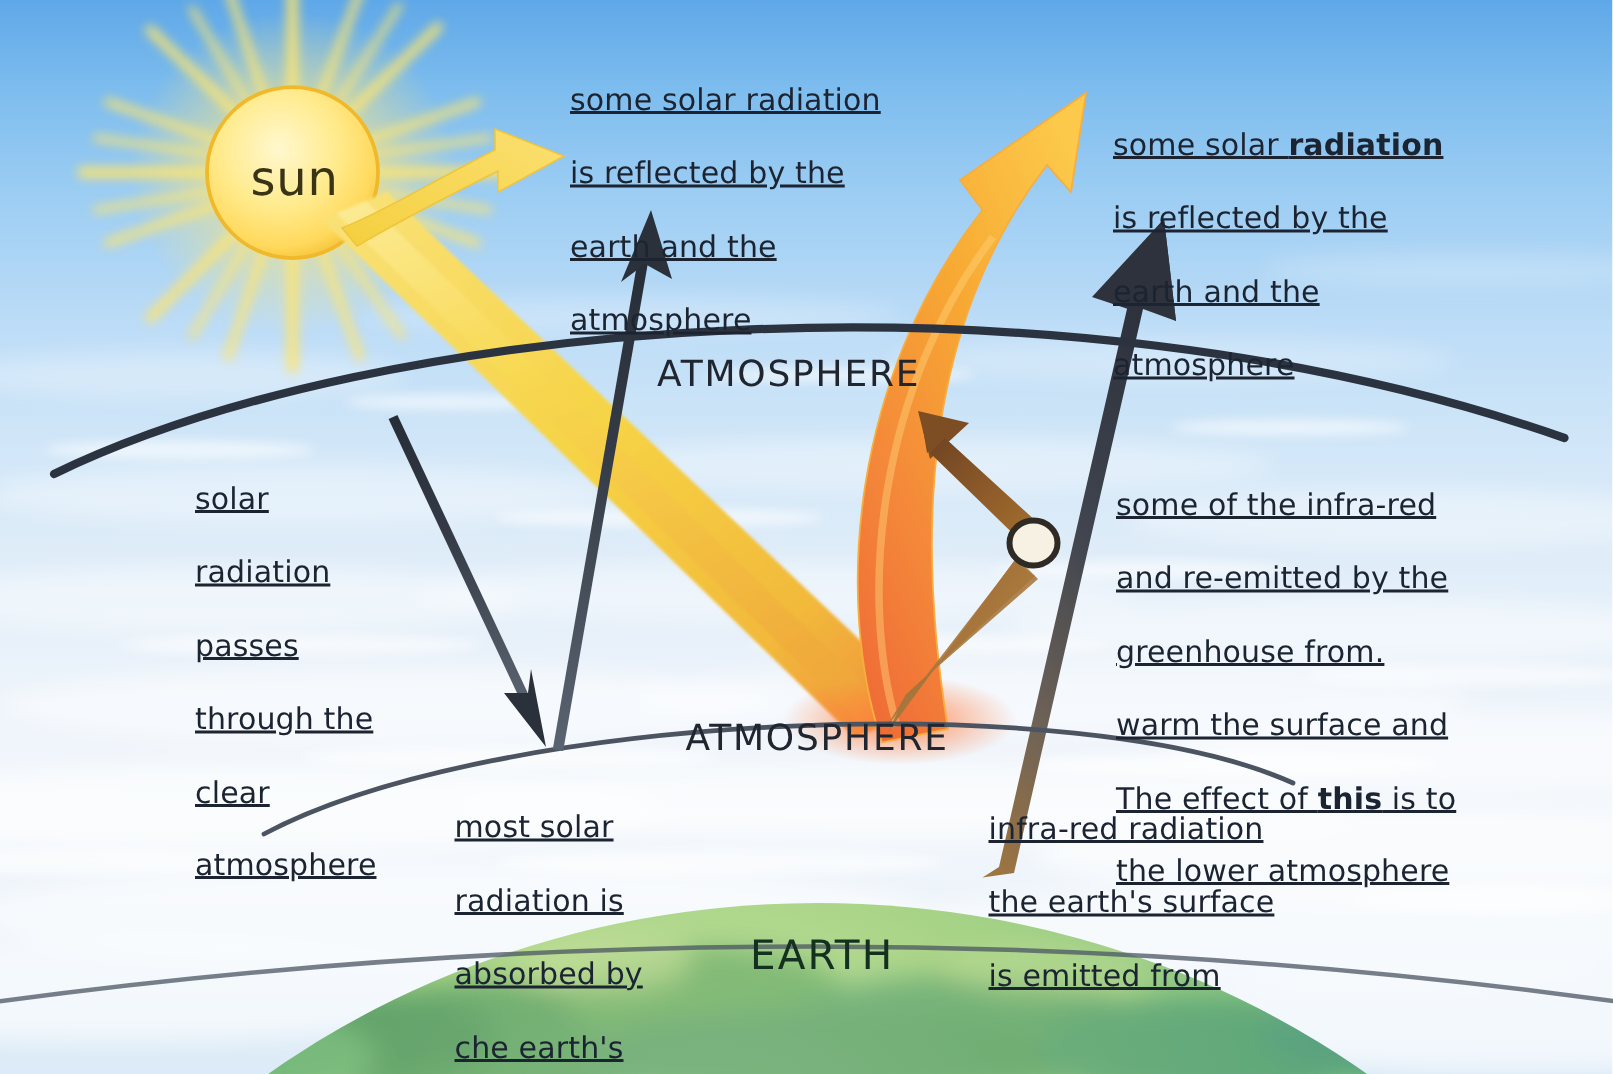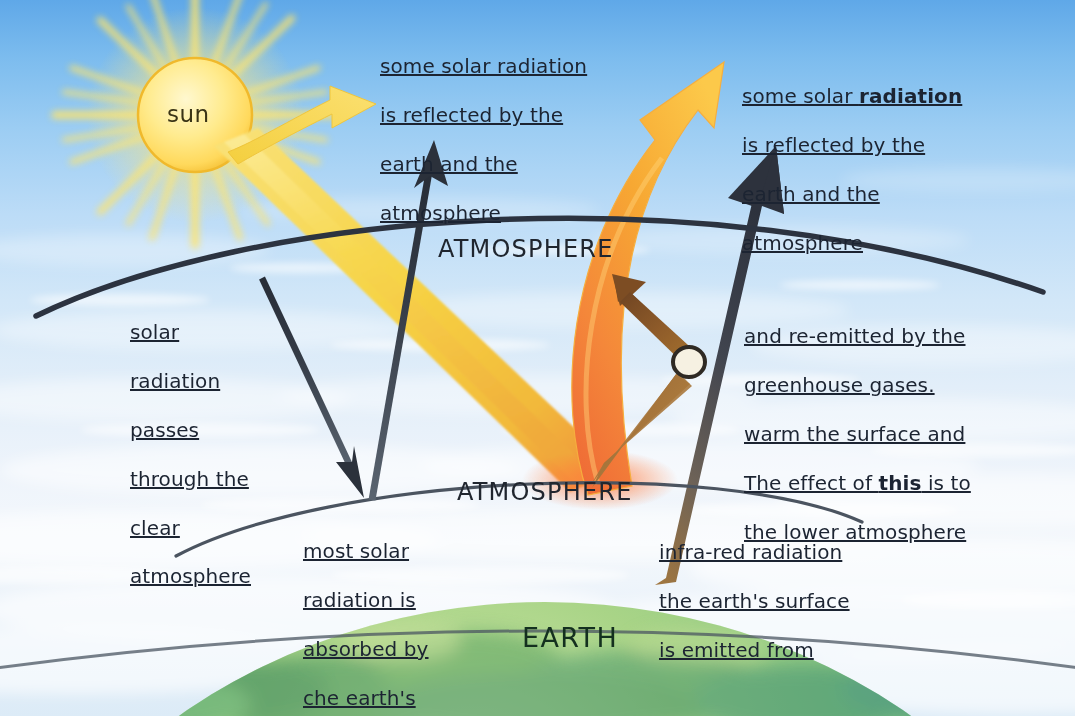--- a/index.html
+++ b/index.html
@@ -42,21 +42,21 @@
     font-size: 24px;
     letter-spacing: 1.2px;
     color: #20262f;
   }
   .earth-name {
     font-size: 27px;
     letter-spacing: 1.4px;
     color: #14301f;
   }
   .sun-name {
-    font-size: 23px;
+    font-size: 32px;
     color: #3a3416;
     letter-spacing: 0.5px;
   }
   .b { font-weight: bold; }
 </style>
 </head>
 <body>
 
 <div id="stage">
 
@@ -325,22 +325,23 @@
   <div class="label para" style="left:130px; top:296px;">
     <div>solar</div>
     <div>radiation</div>
     <div>passes</div>
     <div>through the</div>
     <div>clear</div>
     <div>atmosphere</div>
   </div>
 
   <div class="label para" style="left:744px; top:300px;">
+    <div>some of the infra-red</div>
     <div>and re-emitted by the</div>
-    <div>greenhouse gases.</div>
+    <div>greenhouse from.</div>
     <div>warm the surface and</div>
     <div><span>The effect of </span><span class="b">this</span><span> is to</span></div>
     <div>the lower atmosphere</div>
   </div>
 
   <div class="label para" style="left:303px; top:515px;">
     <div>most solar</div>
     <div>radiation is</div>
     <div>absorbed by</div>
     <div>che earth's</div>
@@ -350,17 +351,17 @@
   <div class="label para" style="left:659px; top:516px;">
     <div>infra-red radiation</div>
     <div>the earth's surface</div>
     <div>is emitted from</div>
   </div>
 
   <div class="label layer-name" style="left:438px; top:235px;">ATMOSPHERE</div>
 
   <div class="label layer-name" style="left:457px; top:478px;">ATMOSPHERE</div>
 
-  <div class="label earth-name" style="left:500px; top:622px;margin-left:22px;">EARTH</div>
+  <div class="label earth-name" style="left:500px; top:622px;">EARTH</div>
 
   <div class="label sun-name" style="left:167px; top:100px;">sun</div>
 
 </div>
 
 </body></html>

